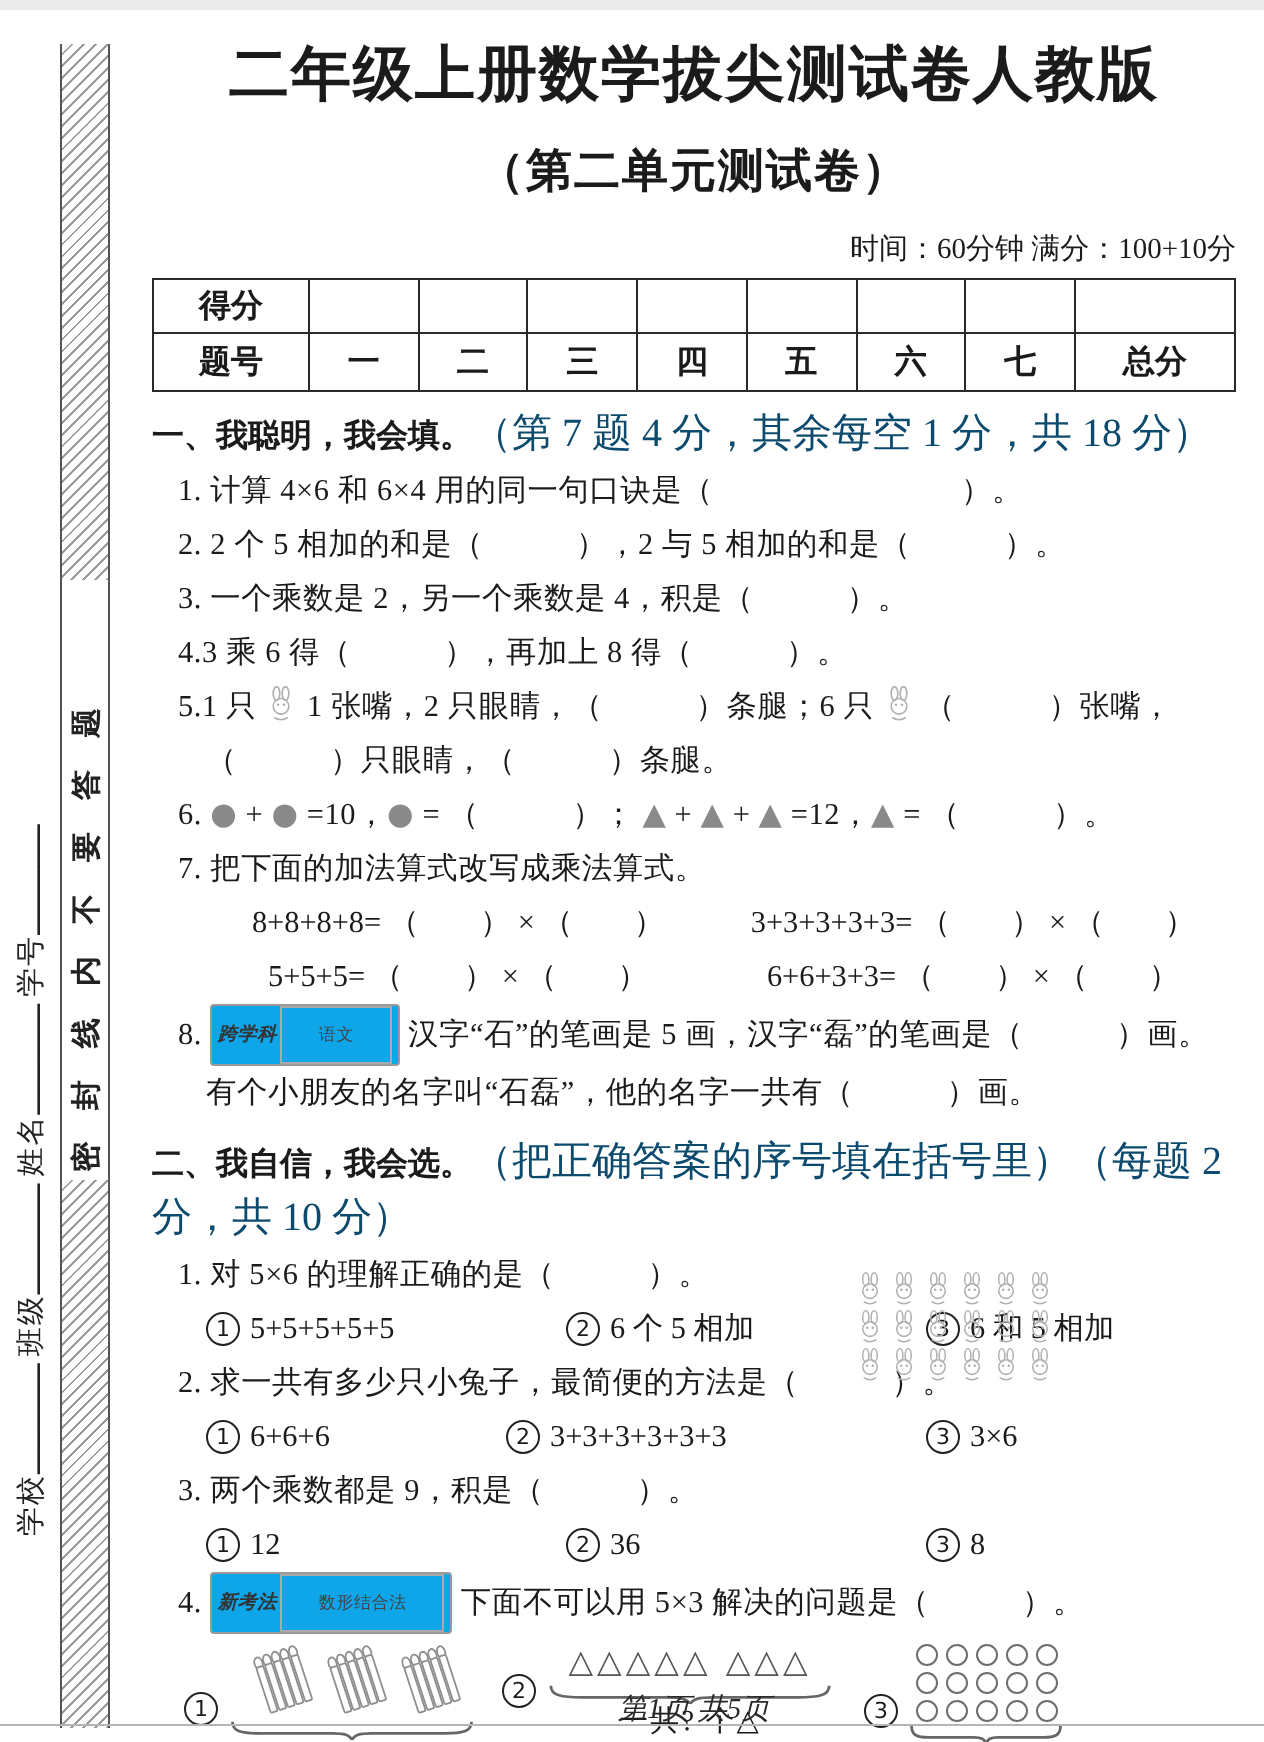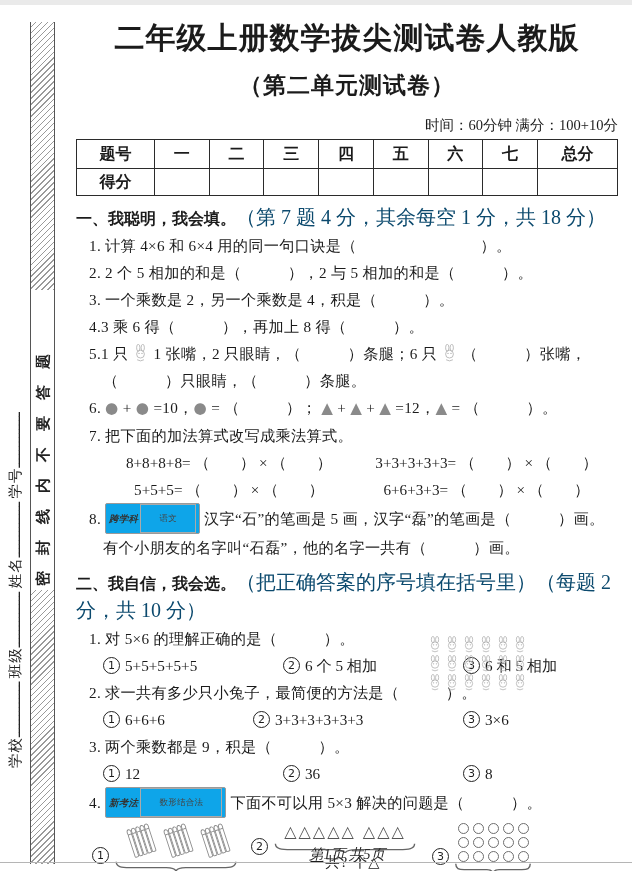--- a/index.html
+++ b/index.html
@@ -138,40 +138,40 @@
         <col>
         <col>
         <col>
         <col>
         <col>
         <col>
         <col style="width:80px">
     </colgroup>
     <tbody>
         <tr>
+      <td>得分</td>
+      <td></td>
+      <td></td>
+      <td></td>
+      <td></td>
+      <td></td>
+      <td></td>
+      <td></td>
+      <td></td>
+    </tr>
+    <tr>
       <th>题号</th>
       <th>一</th>
       <th>二</th>
       <th>三</th>
       <th>四</th>
       <th>五</th>
       <th>六</th>
       <th>七</th>
       <th>总分</th>
-    </tr>
-    <tr>
-      <td>得分</td>
-      <td></td>
-      <td></td>
-      <td></td>
-      <td></td>
-      <td></td>
-      <td></td>
-      <td></td>
-      <td></td>
     </tr>
   </tbody>
     </table>
 
   <div class="sec-head">
     <span class="sec-title">一、我聪明，我会填。</span><span class="sec-note">（第 7 题 4 分，其余每空 1 分，共 18 分）</span>
   </div>
 
   <div class="q">1. 计算 4×6 和 6×4 用的同一句口诀是（　　　　　　　　）。</div>
   <div class="q">2. 2 个 5 相加的和是（　　　），2 与 5 相加的和是（　　　）。</div>

